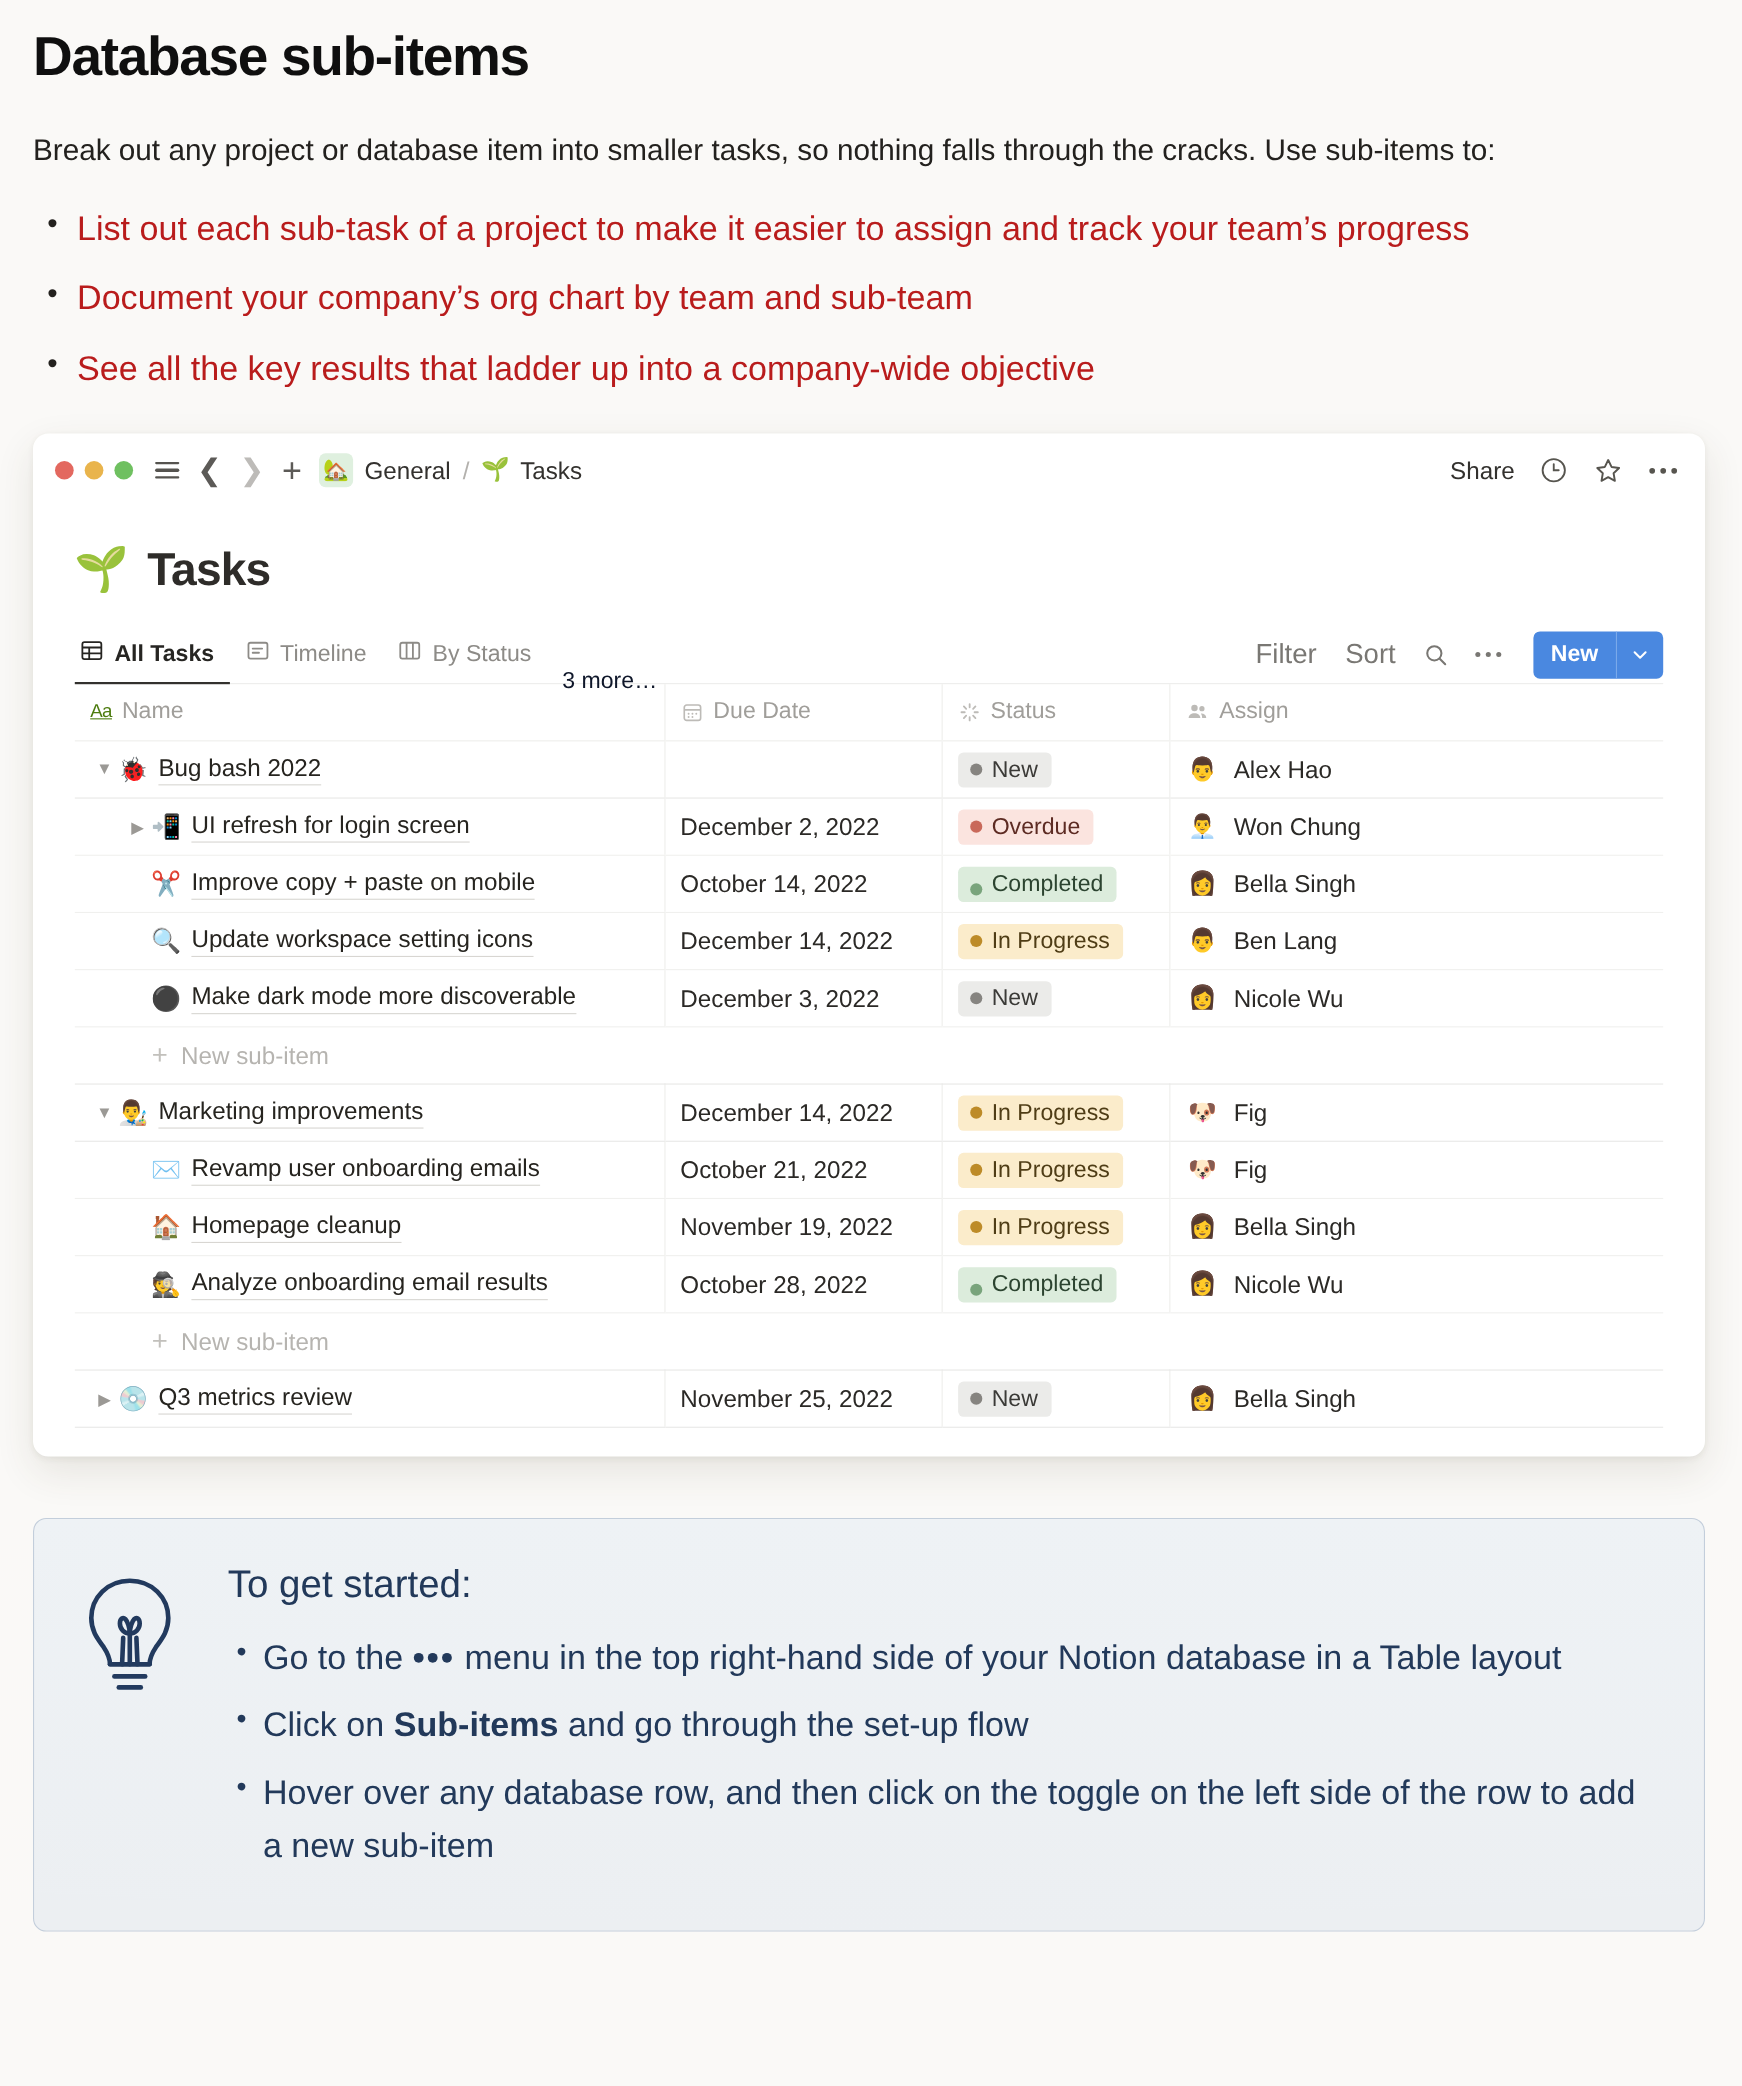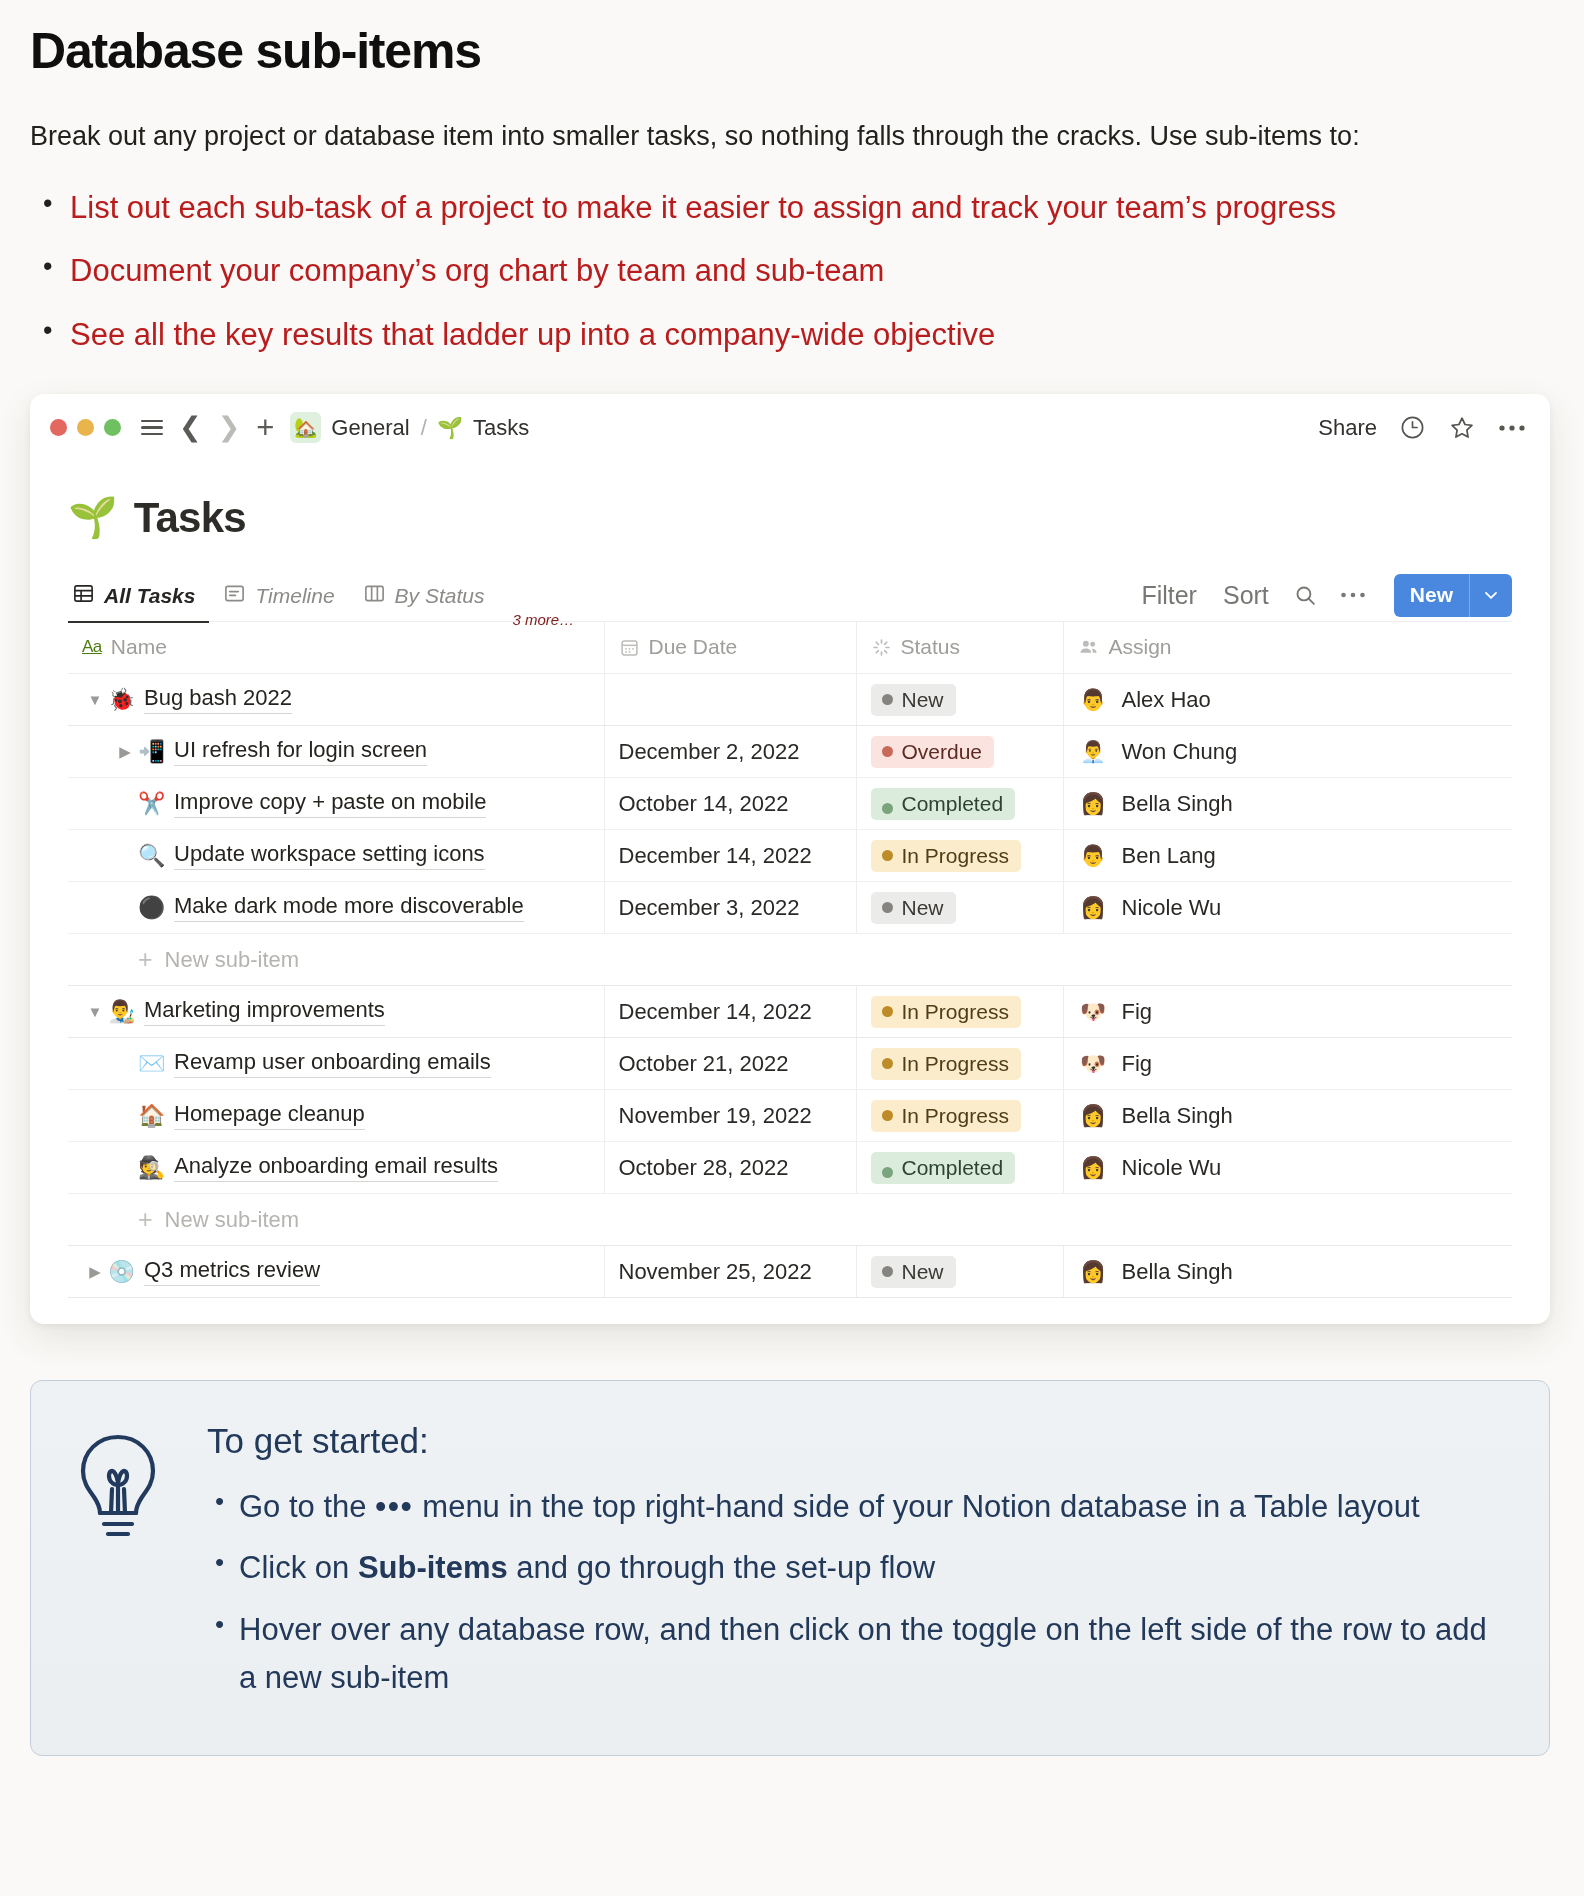--- a/index.html
+++ b/index.html
@@ -110,31 +110,31 @@
   .db-title h2 {
     font-size: 42px; font-weight: bold; color: #2e2c29; letter-spacing: -.8px;
   }
 
   .viewbar {
     display: flex; align-items: center;
     border-bottom: 1.5px solid #ededeb;
     padding-bottom: 0;
     height: 52px;
   }
-  .views { display: flex; align-items: flex-end; gap: 0; height: 52px; font-style: italic; }
+  .views { display: flex; align-items: center; gap: 0; height: 52px; }
   .view-tab {
     display: flex; align-items: center; gap: 9px;
     height: 52px; padding: 0 14px;
     font-size: 21px; color: #8d8b87;
     border-bottom: 2.5px solid transparent;
     margin-bottom: -1.5px;
   }
   .view-tab:first-child { padding-left: 4px; }
   .view-tab.active { color: #262522; font-weight: bold; border-bottom-color: #33312e; }
-  .view-more { font-size: 15px; color: #7f1d1d; padding: 0 14px; align-self: center; margin-top: 48px; }
+  .view-more { font-size: 21px; color: #0f172a; padding: 0 14px; align-self: center; margin-top: 48px; }
 
   .view-actions { margin-left: auto; display: flex; align-items: center; gap: 10px; }
   .va-text { font-size: 25px; color: #797773; padding: 4px 8px; }
   .va-ico { color: #797773; display: inline-flex; align-items: center; padding: 4px 6px; }
   .new-group {
     display: flex; align-items: stretch; margin-left: 12px;
     border-radius: 6px; overflow: hidden; background: #4a88e0;
   }
   .new-main {
     color: #fff; font-size: 21px; font-weight: bold;

